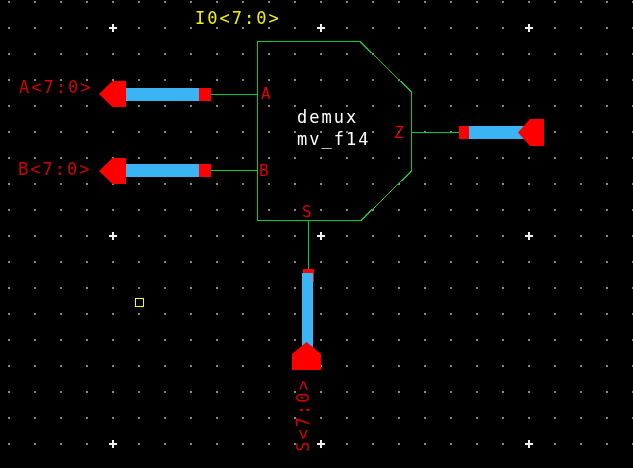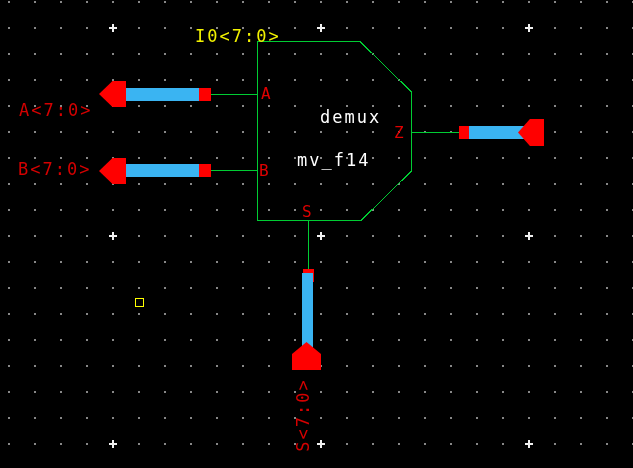--- a/index.html
+++ b/index.html
@@ -4,21 +4,21 @@
 <style>
   html,body{margin:0;padding:0;background:#000;}
   #canvas{
     position:relative;width:633px;height:468px;background:#000;overflow:hidden;
     background-image:radial-gradient(circle,#8a8a8a 0.7px,transparent 1.1px);
     background-size:26px 26px;background-position:-4px -11px;
     font-family:"DejaVu Sans Mono",monospace;
   }
   .lbl{position:absolute;font-size:17px;line-height:17px;letter-spacing:2px;white-space:nowrap;}
   .net{color:#d40000;}
-  .inst{color:#f2f200;margin-top:18px;}
+  .inst{color:#f2f200;}
   .symtext{color:#ffffff;}
   .pinletter{position:absolute;font-size:16px;line-height:16px;color:#e00000;}
   svg{position:absolute;left:0;top:0;}
   .bus{position:absolute;background:#3ab4f2;}
   .pinsq{position:absolute;background:#ff0000;}
   .pent{position:absolute;background:#ff0000;}
   .pent.left-a{left:99px;top:81px;width:27px;height:26px;clip-path:polygon(0 50%,50% 0,100% 0,100% 100%,50% 100%);}
   .pent.left-b{left:99px;top:158px;width:27px;height:26px;clip-path:polygon(0 50%,50% 0,100% 0,100% 100%,50% 100%);}
   .pent.left-z{left:518px;top:119px;width:26px;height:27px;clip-path:polygon(0 50%,46% 0,100% 0,100% 100%,46% 100%);}
   .pent.up-s{left:292px;top:342px;width:29px;height:28px;clip-path:polygon(50% 0,100% 43%,100% 100%,0 100%,0 43%);}
@@ -53,26 +53,26 @@
 
   <div class="pinsq" style="left:459px;top:126px;width:12px;height:13px;"></div>
   <div class="bus" style="left:469px;top:126px;width:61px;height:13px;"></div>
   <div class="pent left-z"></div>
 
   <div class="pinsq" style="left:303px;top:269px;width:11px;height:13px;"></div>
   <div class="bus" style="left:302px;top:273px;width:11px;height:77px;"></div>
   <div class="pent up-s"></div>
 
   <span class="lbl inst" style="left:195px;top:10px;">I0&lt;7:0&gt;</span>
-  <span class="lbl net" style="left:19px;top:102px;">A&lt;7:0&gt;</span>
+  <span class="lbl net" style="left:19px;top:79px;">A&lt;7:0&gt;</span>
   <span class="lbl net" style="left:18px;top:161px;text-align:center;">B&lt;7:0&gt;</span>
   <span class="lbl net vlabel">S&lt;7:0&gt;</span>
 
-  <span class="lbl symtext" style="left:297px;top:109px;margin-left:23px;">demux</span>
-  <span class="lbl symtext" style="left:297px;top:131px;margin-top:21px;">mv_f14</span>
+  <span class="lbl symtext" style="left:297px;top:109px;">demux</span>
+  <span class="lbl symtext" style="left:297px;top:131px;">mv_f14</span>
   <span class="pinletter" style="left:261px;top:86px;">A</span>
   <span class="pinletter" style="left:259px;top:163px;">B</span>
   <span class="pinletter" style="left:302px;top:204px;">S</span>
   <span class="pinletter" style="left:394px;top:125px;">Z</span>
 
   <div id="origin-marker"></div>
 
   <div id="grid-crosses">
       <div class="gcross" style="left: 109px; top: 24px;"></div>
       <div class="gcross" style="left: 109px; top: 232px;"></div>

